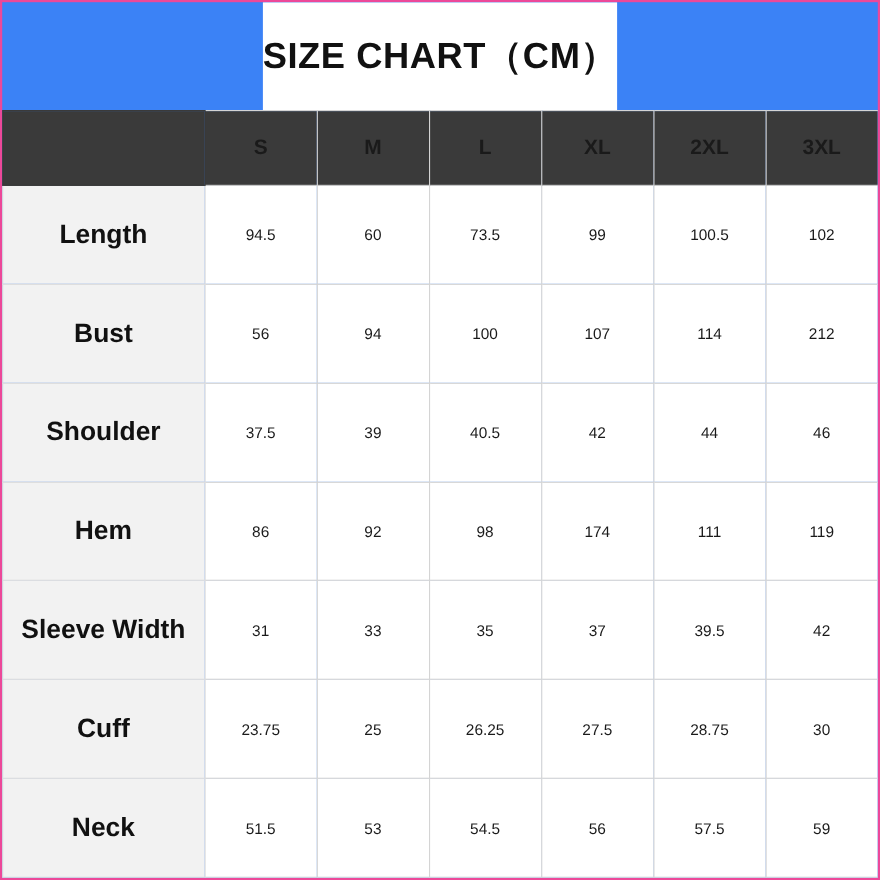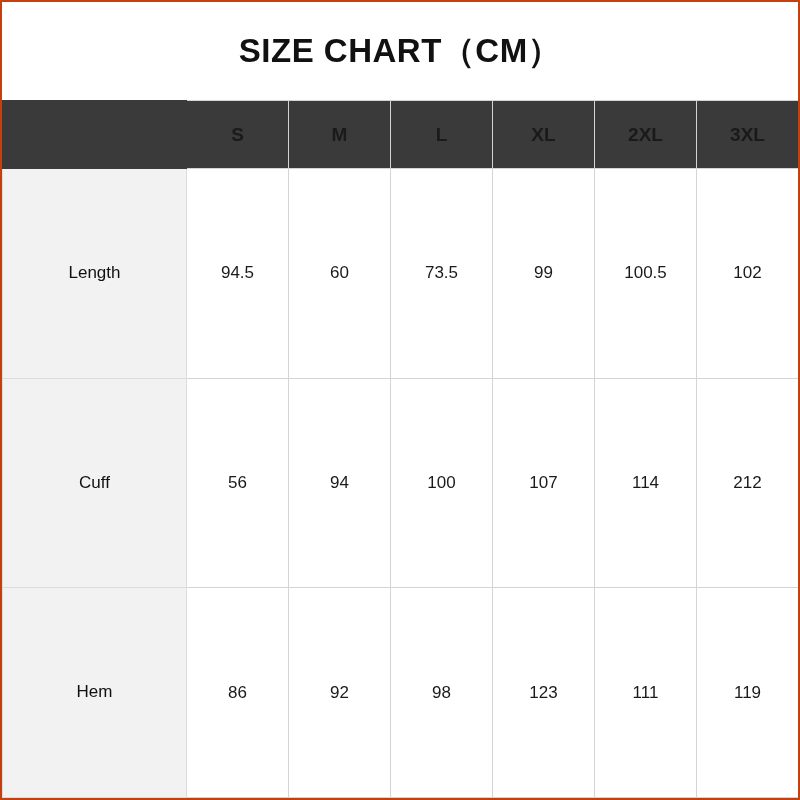--- a/index.html
+++ b/index.html
@@ -10,25 +10,26 @@
   body {
     width: 800px;
     height: 800px;
     font-family: "Liberation Sans", sans-serif;
     -webkit-font-smoothing: antialiased;
   }
   .page {
     width: 800px;
     height: 800px;
     box-sizing: border-box;
-    border: 2px solid #c2410c;
+    border: 2px solid #ec4899;
     display: flex;
     flex-direction: column;
     background: #3b82f6;
     overflow: hidden;
+    align-items: center;
   }
   .title-bar {
     height: 98px;
     flex: 0 0 98px;
     display: flex;
     align-items: center;
     justify-content: center;
     background: #ffffff;
   }
   .title-text {
@@ -68,30 +69,30 @@
   }
   thead th.corner {
     background: #3a3a3a;
     border: 1px solid #3a3a3a;
   }
   tbody tr {
     height: 69px;
   }
   tbody th.row-label {
     background: #f2f2f2;
-    font-weight: normal;
-    font-size: 17px;
+    font-weight: bold;
+    font-size: 24px;
     color: #111111;
     border: 1px solid #dcdcdc;
     line-height: 1.22;
   }
   tbody td.value {
     background: #ffffff;
     font-weight: normal;
-    font-size: 17px;
+    font-size: 14px;
     color: #1a1a1a;
   }
   .label-line { display: block; }
 </style>
 </head>
 <body>
 
 <div class="page">
 
   <div class="title-bar">
@@ -125,40 +126,76 @@
         <th class="row-label">Length</th>
         <td class="value">94.5</td>
         <td class="value">60</td>
         <td class="value">73.5</td>
         <td class="value">99</td>
         <td class="value">100.5</td>
         <td class="value">102</td>
       </tr>
 
       <tr>
-        <th class="row-label">Cuff</th>
+        <th class="row-label">Bust</th>
         <td class="value">56</td>
         <td class="value">94</td>
         <td class="value">100</td>
         <td class="value">107</td>
         <td class="value">114</td>
         <td class="value">212</td>
       </tr>
 
+      <tr>
+        <th class="row-label">Shoulder</th>
+        <td class="value">37.5</td>
+        <td class="value">39</td>
+        <td class="value">40.5</td>
+        <td class="value">42</td>
+        <td class="value">44</td>
+        <td class="value">46</td>
+      </tr>
 
       <tr>
         <th class="row-label">Hem</th>
         <td class="value">86</td>
         <td class="value">92</td>
         <td class="value">98</td>
-        <td class="value">123</td>
+        <td class="value">174</td>
         <td class="value">111</td>
         <td class="value">119</td>
       </tr>
 
 
-
-
+      <tr>
+        <th class="row-label">Sleeve Width</th>
+        <td class="value">31</td>
+        <td class="value">33</td>
+        <td class="value">35</td>
+        <td class="value">37</td>
+        <td class="value">39.5</td>
+        <td class="value">42</td>
+      </tr>
+
+      <tr>
+        <th class="row-label">Cuff</th>
+        <td class="value">23.75</td>
+        <td class="value">25</td>
+        <td class="value">26.25</td>
+        <td class="value">27.5</td>
+        <td class="value">28.75</td>
+        <td class="value">30</td>
+      </tr>
+
+      <tr>
+        <th class="row-label">Neck</th>
+        <td class="value">51.5</td>
+        <td class="value">53</td>
+        <td class="value">54.5</td>
+        <td class="value">56</td>
+        <td class="value">57.5</td>
+        <td class="value">59</td>
+      </tr>
 
 
     </tbody>
   </table>
 </div>
 
 </body></html>

